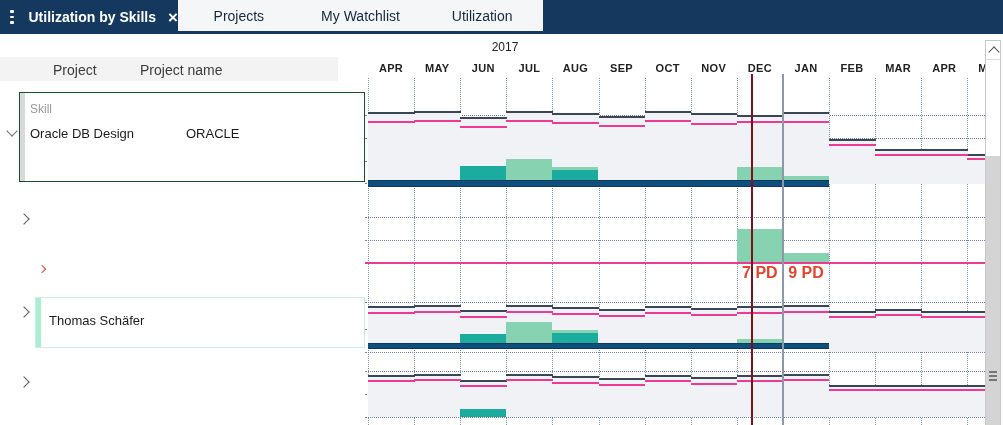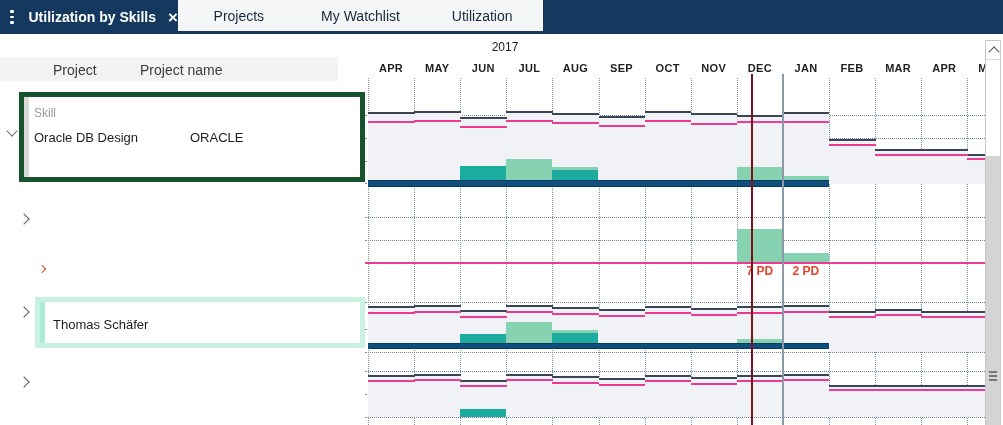--- a/index.html
+++ b/index.html
@@ -18,21 +18,21 @@
              justify-content:space-between;cursor:pointer;}
   #hamburger div{height:2.6px;background:#fff;border-radius:1px;}
   #active-tab-label{margin-left:14px;font-size:14px;font-weight:600;white-space:nowrap;}
   #tab-close{margin-left:12px;font-size:17px;font-weight:700;line-height:1;cursor:pointer;}
   
   #left-panel{position:absolute;left:0;top:34px;width:365px;height:391px;background:#fff;}
   #col-header{position:absolute;left:0;top:23px;width:338px;height:24px;background:#f3f3f3;
               font-size:14px;color:#3c3c3c;}
   #col-header .c1{position:absolute;left:53px;top:5px;}
   #col-header .c2{position:absolute;left:140px;top:5px;}
-  .card{position:absolute;background:#fff;border:5px solid #14532d;box-sizing:border-box;}
+  .card{position:absolute;background:#fff;border:1px solid #14532d;box-sizing:border-box;}
   .card .edge{position:absolute;left:0;top:0;bottom:0;width:5px;}
   .card.mint{border-color:#c8f1e0;}
   .card.mint .edge{background:#a9edd3;}
   .card.gray .edge{background:#d9d9d9;}
   .card .t-main{position:absolute;font-size:13px;color:#1c1c1c;white-space:nowrap;}
   .t-dim{position:absolute;font-size:12px;color:#9a9a9a;}
   .chev{position:absolute;width:8px;height:8px;box-sizing:border-box;}
   .chev.down{border-left:1.6px solid #6f6f6f;border-bottom:1.6px solid #6f6f6f;
              transform:rotate(-45deg);}
   .chev.right{border-top:1.6px solid #5c5c5c;border-right:1.6px solid #5c5c5c;
@@ -50,21 +50,21 @@
   .vline{position:absolute;border-left:1px dotted #7d90ac;width:0;}
   .hgrid{position:absolute;border-top:1px dotted #6f84a2;height:0;}
   .fill{position:absolute;background:#f0f2f5;}
   .capline{position:absolute;height:2px;background:#3a4556;}
   .planline{position:absolute;height:2px;background:#ee3a92;}
   .bar-teal{position:absolute;background:#1cab9f;}
   .bar-green{position:absolute;background:#87d3b1;}
   .basebar{position:absolute;background:#0f4f7d;border-top:1.5px solid #0a3a5e;
            border-bottom:1.5px solid #0a3a5e;box-sizing:border-box;}
   .baseline-pink{position:absolute;height:2px;background:#ee3a92;}
-  .pd-label{position:absolute;text-align:center;font-size:12px;color:#e5442c;font-weight:600;}
+  .pd-label{position:absolute;text-align:center;font-size:16px;color:#e5442c;font-weight:600;}
   .today-line{position:absolute;width:2px;background:#7e111b;}
   .yearsep-line{position:absolute;width:2px;background:#8d99a7;}
   
   #vscroll{position:absolute;left:985px;top:40px;width:16px;height:385px;background:#fff;
            border:1px solid #c7c7c7;box-sizing:border-box;}
   #vscroll-up{position:absolute;left:0;top:0;width:14px;height:18px;background:#fff;
               border-bottom:1px solid #d9d9d9;cursor:pointer;}
   #vscroll-up span{position:absolute;left:4px;top:7px;width:7px;height:7px;
                    border-left:1.6px solid #555;border-top:1.6px solid #555;
                    transform:rotate(45deg);}
@@ -206,21 +206,21 @@
       <div class="bar-teal" style="left: 187.4px; width: 46.1px; top: 136px; height: 10px;"></div>
       <div class="bar-green" style="left: 371.8px; width: 46.1px; top: 133px; height: 13px;"></div>
       <div class="bar-green" style="left: 417.9px; width: 46.1px; top: 142px; height: 4px;"></div>
       <div class="basebar" style="left: 3px; width: 461px; top: 146px; height: 7px;"></div>
       <div class="hgrid" style="left: 0px; width: 620px; top: 183px;"></div>
       <div class="hgrid" style="left: 0px; width: 620px; top: 206px;"></div>
       <div class="baseline-pink" style="left: 0px; width: 620px; top: 228px;"></div>
       <div class="bar-green" style="left: 371.8px; width: 46.1px; top: 195px; height: 33px;"></div>
       <div class="bar-green" style="left: 417.9px; width: 46.1px; top: 219px; height: 9px;"></div>
       <div class="pd-label" style="left: 371.8px; width: 46.1px; top: 230px;">7 PD</div>
-      <div class="pd-label" style="left: 417.9px; width: 46.1px; top: 230px;">2 PD</div>
+      <div class="pd-label" style="left: 417.9px; width: 46.1px; top: 230px;">9 PD</div>
       <div class="hgrid" style="left: 0px; width: 620px; top: 268px;"></div>
       <div class="hgrid" style="left: 0px; width: 620px; top: 295px;"></div>
       <div class="hgrid" style="left: 0px; width: 620px; top: 318px;"></div>
       <div class="fill" style="left: 3px; width: 46.6px; top: 273px; height: 36px;"></div>
       <div class="fill" style="left: 49.1px; width: 46.6px; top: 272px; height: 37px;"></div>
       <div class="fill" style="left: 95.2px; width: 46.6px; top: 277px; height: 32px;"></div>
       <div class="fill" style="left: 141.3px; width: 46.6px; top: 272px; height: 37px;"></div>
       <div class="fill" style="left: 187.4px; width: 46.6px; top: 274px; height: 35px;"></div>
       <div class="fill" style="left: 233.5px; width: 46.6px; top: 276px; height: 33px;"></div>
       <div class="fill" style="left: 279.6px; width: 46.6px; top: 273px; height: 36px;"></div>

